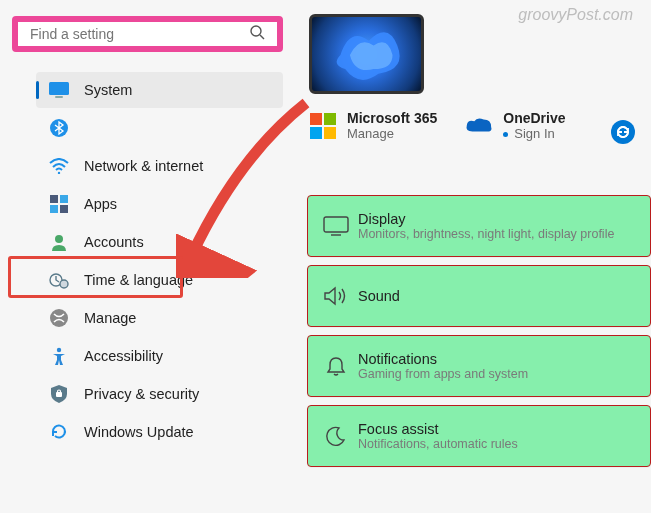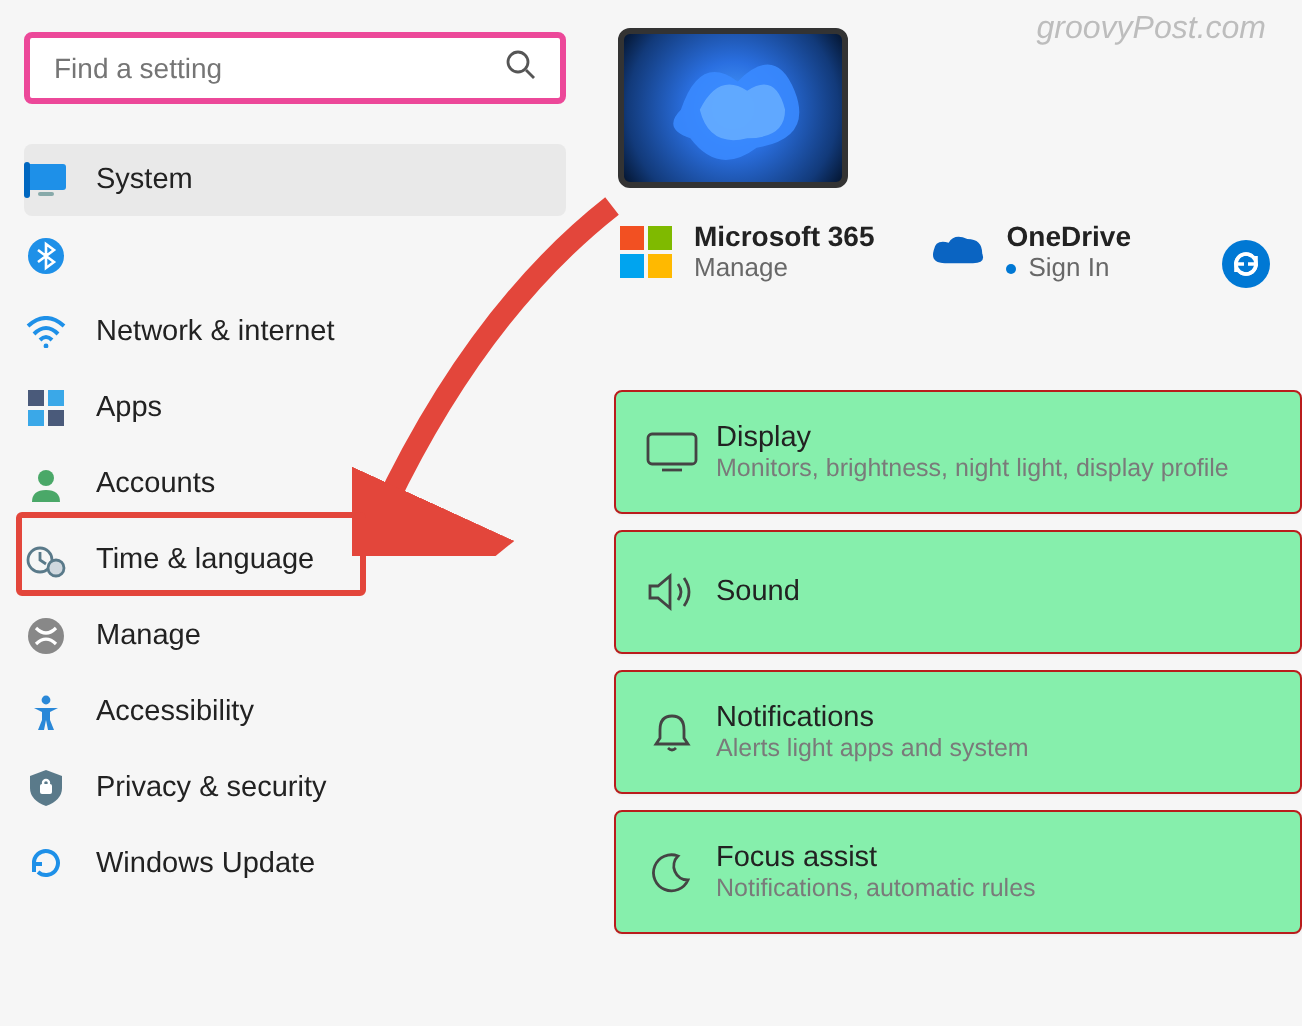--- a/index.html
+++ b/index.html
@@ -1,24 +1,24 @@
 <!DOCTYPE html>
 <html><head>
 <meta charset="utf-8">
 <style>
   * { box-sizing: border-box; margin: 0; padding: 0; }
   html, body { width: 651px; height: 513px; font-family: "Segoe UI", Arial, sans-serif; background: #f6f6f6; overflow: hidden; }
   .root { display: flex; width: 100%; height: 100%; }
   
   .side { width: 295px; padding: 16px 12px 0 12px; display: flex; flex-direction: column; gap: 6px; }
-  .search { display: flex; align-items: center; background: #fff; border: 3px solid #ec4899; border-radius: 4px; height: 36px; padding: 0 12px; margin-bottom: 14px; }
+  .search { display: flex; align-items: center; background: #fff; border: 6px solid #ec4899; border-radius: 4px; height: 36px; padding: 0 12px; margin-bottom: 14px; }
   .search input { flex: 1; border: none; outline: none; font-size: 14px; background: transparent; color: #444; }
   .search .sicon { color: #555; }
   .nav { display: flex; flex-direction: column; gap: 2px; }
-  .nav-item { display: flex; align-items: center; height: 36px; border-radius: 4px; padding: 0 10px 0 0; position: relative; cursor: default; }
+  .nav-item { display: flex; align-items: center; height: 36px; border-radius: 4px; padding: 0 10px 0 12px; position: relative; cursor: default; margin-left: 24px; }
   .nav-item.active { background: #e9e9e9; }
   .nav-item.active::before { content: ""; position: absolute; left: 0; top: 9px; bottom: 9px; width: 3px; background: #0067c0; border-radius: 2px; }
   .ni-icon { width: 22px; height: 22px; display: flex; align-items: center; justify-content: center; margin-right: 14px; flex-shrink: 0; }
   .ni-label { font-size: 14.5px; color: #222; }
   
   .apps-hl { border: 3px solid #e3463b; border-radius: 3px; position: absolute; left: 8px; top: 256px; width: 175px; height: 42px; pointer-events: none; z-index: 5; }
   
   .main { flex: 1; position: relative; padding: 14px 0 0 0; overflow: hidden; }
   .watermark { position: absolute; top: 6px; right: 18px; color: #bdbdbd; font-size: 16px; font-style: italic; z-index: 2; }
   .hero { width: 115px; height: 80px; border-radius: 6px; background: radial-gradient(circle at 50% 50%, #4aa0ff 0%, #2a6fe0 35%, #123a7a 80%, #041530 100%); border: 3px solid #333; margin-left: 14px; position: relative; overflow: hidden; }
@@ -245,21 +245,21 @@
 
       <div class="card">
         <span class="card-icon">
           <svg width="22" height="22" viewBox="0 0 22 22" fill="none" stroke="#444" stroke-width="1.4">
               <path d="M11 3 Q5 3 5 10 L5 14 L3 17 L19 17 L17 14 L17 10 Q17 3 11 3 Z"></path>
               <path d="M9 19 Q11 21 13 19"></path>
             </svg>
         </span>
         <div class="card-txt">
           <span class="card-title">Notifications</span>
-          <span class="card-sub">Alerts light apps and system</span>
+          <span class="card-sub">Gaming from apps and system</span>
         </div>
       </div>
 
       <div class="card">
         <span class="card-icon">
           <svg width="22" height="22" viewBox="0 0 22 22" fill="none" stroke="#444" stroke-width="1.4">
               <path d="M14 3 A9 9 0 1 0 19 15 A7 7 0 0 1 14 3 Z"></path>
             </svg>
         </span>
         <div class="card-txt">

